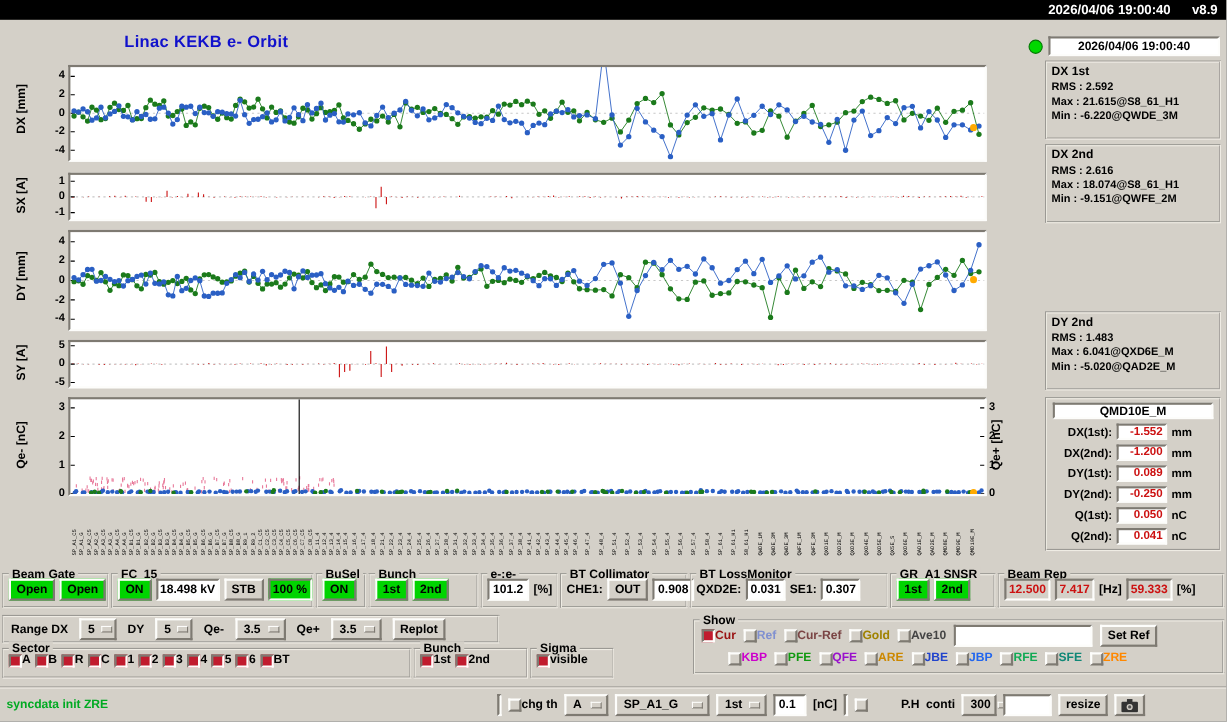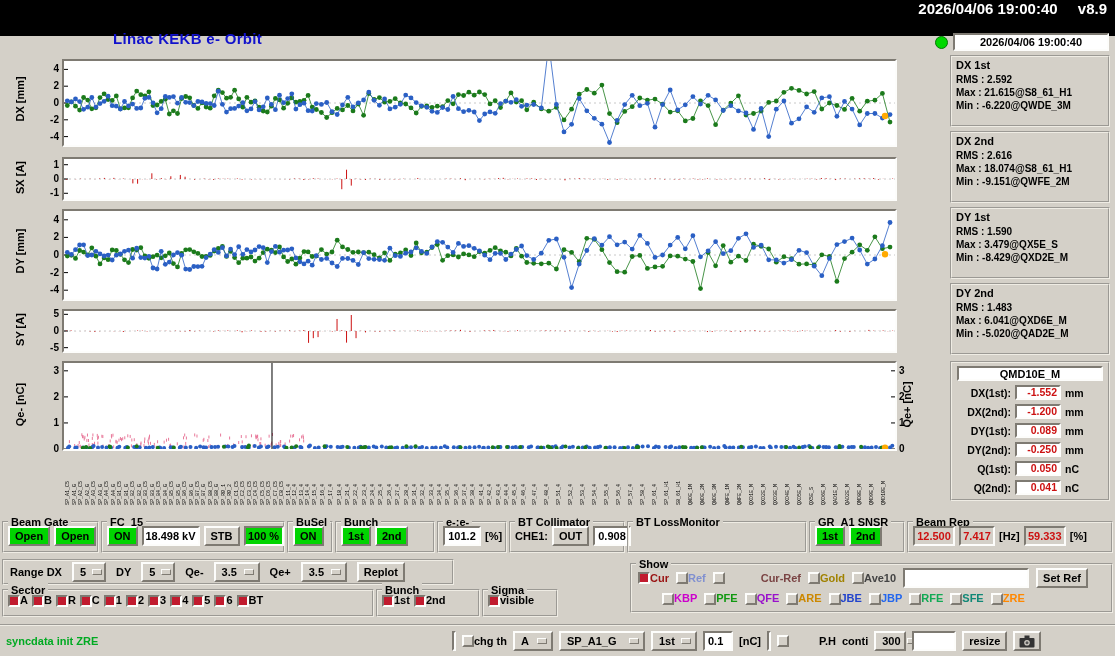--- a/index.html
+++ b/index.html
@@ -1,18 +1,18 @@
 <!DOCTYPE html>
 <html style="--bg: #d4d0c8; --btn_green: #00d400; --lamp_green: #00d800; --title_blue: #1111cc; --value_red: #cc1111; --msg_green: #00aa22; --check_red: #c11b2e; --series_blue: #2a5fc4; --series_green: #1b7a1b; --bar_red: #cc1111; --marker_orange: #ffaa00;"><head>
 <meta charset="utf-8">
 <style>
 *{box-sizing:border-box;margin:0;padding:0}
 html,body{background:#9a9a9a}
 #app{position:relative;width:1115px;height:656px;background:var(--bg,#d4d0c8);font-family:"Liberation Sans",sans-serif;overflow:hidden}
-.topbar{position:absolute;left:0;top:0;width:1115px;height:36px;background:#000;color:#fff;font-size:15px;font-weight:bold;line-height:18px;text-align:right;padding-right:8px}
+.topbar{position:absolute;left:0;top:0;width:1115px;height:18px;background:#000;color:#fff;font-size:12px;font-weight:bold;line-height:18px;text-align:right;padding-right:8px}
 .topbar .ver{margin-left:16px}
 .page-title{position:absolute;left:113px;top:30px;font-size:15px;font-weight:bold;color:var(--title_blue);letter-spacing:.3px}
 .lamp{position:absolute;left:935px;top:36px;width:13px;height:13px;border-radius:50%;background:var(--lamp_green);border:1px solid #057705}
 .sunken{border-top:2px solid #7e7a72;border-left:2px solid #7e7a72;border-bottom:2px solid #fdfdfb;border-right:2px solid #fdfdfb}
 .raised{border-top:2px solid #fdfdfb;border-left:2px solid #fdfdfb;border-bottom:2px solid #7e7a72;border-right:2px solid #7e7a72}
 .timebox{position:absolute;left:953px;top:33px;width:156px;height:18px;background:#fff;font-size:11px;font-weight:bold;text-align:center;line-height:14px}
 .statbox{position:absolute;left:950px;width:160px;height:72px;border:2px groove #efece4;padding:2px 4px;font-weight:bold}
 .sb-title{font-size:11px;margin-bottom:2px}
 .sb-line{font-size:10px;line-height:13px;white-space:nowrap}
 .mon-title{width:146px;height:15px;background:#fff;text-align:center;font-size:11px;line-height:12px;margin:1px auto 2px;font-weight:bold}
@@ -71,26 +71,20 @@
       <div class="sb-title">DX 1st</div>
       <div class="sb-line">RMS : 2.592</div>
       <div class="sb-line">Max : 21.615@S8_61_H1</div>
       <div class="sb-line">Min : -6.220@QWDE_3M</div>
     </div>
     <div class="statbox" style="top: 131px;">
       <div class="sb-title">DX 2nd</div>
       <div class="sb-line">RMS : 2.616</div>
       <div class="sb-line">Max : 18.074@S8_61_H1</div>
       <div class="sb-line">Min : -9.151@QWFE_2M</div>
-    </div>
-    <div class="statbox" style="top: 207px;">
-      <div class="sb-title">DY 1st</div>
-      <div class="sb-line">RMS : 1.590</div>
-      <div class="sb-line">Max : 3.479@QX5E_S</div>
-      <div class="sb-line">Min : -8.429@QXD2E_M</div>
     </div>
     <div class="statbox" style="top: 283px;">
       <div class="sb-title">DY 2nd</div>
       <div class="sb-line">RMS : 1.483</div>
       <div class="sb-line">Max : 6.041@QXD6E_M</div>
       <div class="sb-line">Min : -5.020@QAD2E_M</div>
     </div>
     <div class="statbox" style="top: 361px; height: 140px;">
       <div class="mon-title sunken">QMD10E_M</div>
       <div class="mon-row">
@@ -1664,20 +1658,26 @@
     <div class="gbox" style="left: 509px; top: 521px; width: 116px; height: 32px;">
       <span class="gb-title">BT Collimator</span>
       <span class="gb-items">
         <span class="lbl">CHE1:</span>
         <span class="btn">OUT</span>
         <span class="fld sunken" style="width: 52px;">0.908</span>
       </span>
     </div>
     <div class="gbox" style="left: 627px; top: 521px; width: 180px; height: 32px;">
       <span class="gb-title">BT LossMonitor</span>
+      <span class="gb-items">
+        <span class="lbl">QXD2E:</span>
+        <span class="fld sunken" style="width: 36px;">0.031</span>
+        <span class="lbl">SE1:</span>
+        <span class="fld sunken" style="width: 36px;">0.307</span>
+      </span>
     </div>
     <div class="gbox" style="left: 809px; top: 521px; width: 96px; height: 32px;">
       <span class="gb-title">GR_A1 SNSR</span>
       <span class="gb-items">
         <span class="btn green">1st</span>
         <span class="btn green">2nd</span>
       </span>
     </div>
     <div class="gbox" style="left: 907px; top: 521px; width: 206px; height: 32px;">
       <span class="gb-title">Beam Rep</span>
@@ -1718,21 +1718,21 @@
         <span class="cb checked">
           <span class="cb-box sunken"></span>
           <span class="cb-lbl" style="color: rgb(153, 17, 17);">Cur</span>
         </span>
         <span class="cb">
           <span class="cb-box raised"></span>
           <span class="cb-lbl" style="color: rgb(128, 144, 208);">Ref</span>
         </span>
         <span class="cb">
           <span class="cb-box raised"></span>
-          <span class="cb-lbl" style="color: rgb(122, 68, 68); padding-left: 36px;">Cur-Ref</span>
+          <span class="cb-lbl" style="color: rgb(122, 68, 68);">Cur-Ref</span>
         </span>
         <span class="cb">
           <span class="cb-box raised"></span>
           <span class="cb-lbl" style="color: rgb(160, 130, 0);">Gold</span>
         </span>
         <span class="cb">
           <span class="cb-box raised"></span>
           <span class="cb-lbl" style="color: rgb(68, 68, 68);">Ave10</span>
         </span>
         <input class="entry sunken" style="width: 126px;">

